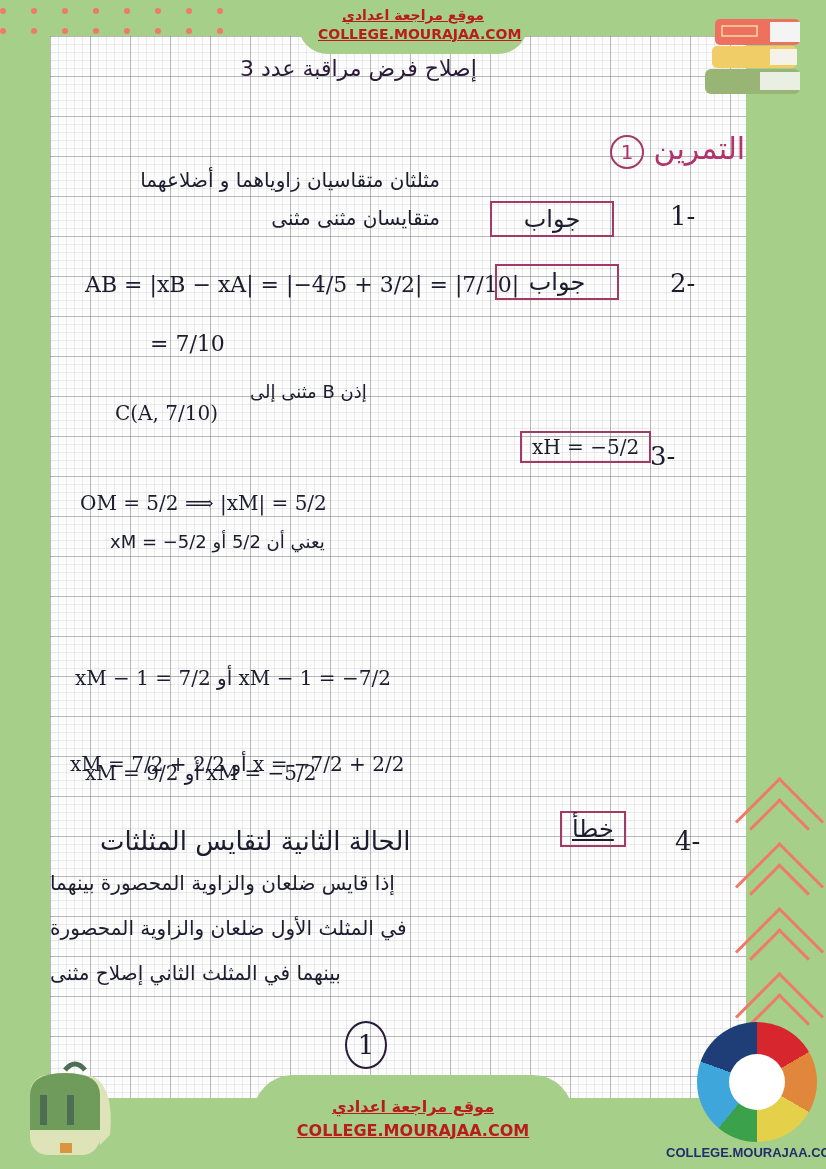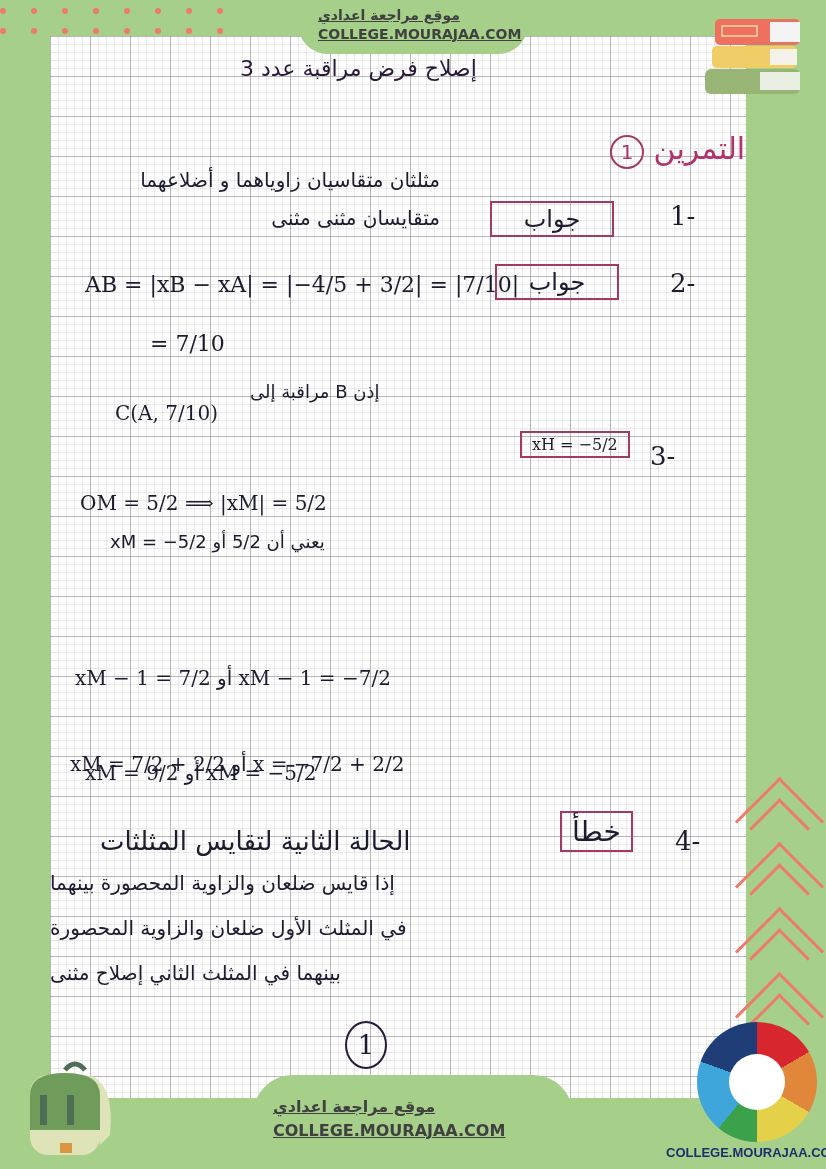--- a/index.html
+++ b/index.html
@@ -16,21 +16,21 @@
       linear-gradient(90deg, rgba(90,90,90,0.35) 1px, transparent 1px),
       linear-gradient(rgba(140,140,140,0.15) 1px, transparent 1px),
       linear-gradient(90deg, rgba(140,140,140,0.15) 1px, transparent 1px);
     background-size:40px 40px, 40px 40px, 8px 8px, 8px 8px;
     overflow:hidden;
   }
   .dots { position:absolute; left:0; display:flex; gap:25px; }
   .dot { width:6px; height:6px; border-radius:50%; background:#ee7a68; }
   .banner {
     position:absolute; left:50%; transform:translateX(-50%);
-    background:#a6cf8a; color:#404040; 
+    background:#a6cf8a; color:#b91c1c; text-align:center;
     font-family:"DejaVu Sans", sans-serif; font-weight:bold;
   }
   .banner-top { top:0; width:190px; padding:6px 20px 10px; border-radius:0 0 30px 30px; font-size:14px; line-height:19px; }
   .banner-bottom { top:1075px; width:280px; padding:20px 20px 30px; border-radius:40px 40px 0 0; font-size:16px; line-height:24px; height:60px;}
   .banner span { display:block; text-decoration:underline; }
   .hw { position:absolute; font-family:"DejaVu Serif", serif; color:#1c1c2e; white-space:nowrap; }
   .ar { direction:rtl; font-family:"DejaVu Sans", sans-serif; }
   .pink { color:#b0346b; }
   .box { border:2px solid #a23a66; padding:2px 10px; display:inline-block; }
   .circle { display:inline-block; border:2px solid #a23a66; border-radius:50%; width:30px; height:30px; text-align:center; line-height:30px; }
@@ -77,34 +77,34 @@
   </div>
 
   <div class="hw" style="left:620px; top:165px; font-size:26px;">1-</div>
   <div class="hw ar box" style="left:440px; top:165px; font-size:24px; width:100px; text-align:center;">جواب</div>
   <div class="hw ar" style="left:10px; top:125px; width:380px; white-space:normal; font-size:20px; line-height:38px;text-align:right;">مثلثان متقاسيان زاوياهما و أضلاعهما متقايسان مثنى مثنى</div>
 
   <div class="hw" style="left:620px; top:232px; font-size:26px;">2-</div>
   <div class="hw ar box" style="left:445px; top:228px; font-size:24px; width:100px; text-align:center;">جواب</div>
   <div class="hw" style="left:35px; top:236px; font-size:22px;">AB = |xB − xA| = |−4/5 + 3/2| = |7/10|</div>
   <div class="hw" style="left:100px; top:295px; font-size:22px;">= 7/10</div>
-  <div class="hw ar" style="left:200px; top:345px; font-size:18px;">إذن B مراقبة إلى</div>
+  <div class="hw ar" style="left:200px; top:345px; font-size:18px;">إذن B مثنى إلى</div>
   <div class="hw" style="left:65px; top:365px; font-size:20px;">C(A, 7/10)</div>
 
   <div class="hw" style="left:600px; top:405px; font-size:26px;">3-</div>
-  <div class="hw box" style="left:470px; top:395px; font-size:16px;">xH = −5/2</div>
+  <div class="hw box" style="left:470px; top:395px; font-size:20px;">xH = −5/2</div>
 
   <div class="hw" style="left:30px; top:455px; font-size:20px;">OM = 5/2 ⟹ |xM| = 5/2</div>
   <div class="hw ar" style="left:60px; top:495px; font-size:18px;">يعني أن 5/2 أو xM = −5/2</div>
   <div class="hw" style="left:25px; top:630px; font-size:20px;">xM − 1 = 7/2 أو xM − 1 = −7/2</div>
   <div class="hw" style="left:20px; top:680px; font-size:20px;margin-top:36px;">xM = 7/2 + 2/2 أو x = −7/2 + 2/2</div>
   <div class="hw" style="left:35px; top:725px; font-size:20px;">xM = 9/2 أو xM = −5/2</div>
 
   <div class="hw" style="left:625px; top:790px; font-size:26px;">4-</div>
-  <div class="hw ar box" style="left:510px; top:775px; font-size:28px;">خطأ</div>
+  <div class="hw ar box" style="left:510px; top:775px; font-size:24px;text-decoration:underline;">خطأ</div>
   <div class="hw ar" style="left:50px; top:790px; font-size:26px;">الحالة الثانية لتقايس المثلثات</div>
   <div class="hw ar" style="left:0; top:835px; font-size:20px;">إذا قايس ضلعان والزاوية المحصورة بينهما</div>
   <div class="hw ar" style="left:0; top:880px; font-size:20px;">في المثلث الأول ضلعان والزاوية المحصورة</div>
   <div class="hw ar" style="left:0; top:925px; font-size:20px;">بينهما في المثلث الثاني إصلاح مثنى</div>
 
   <div class="hw" style="left:295px; top:985px;">
     <span class="circle" style="width:38px;height:44px;line-height:44px;font-size:26px;border-color:#2a1a3a;">1</span>
   </div>
 </div>
 

